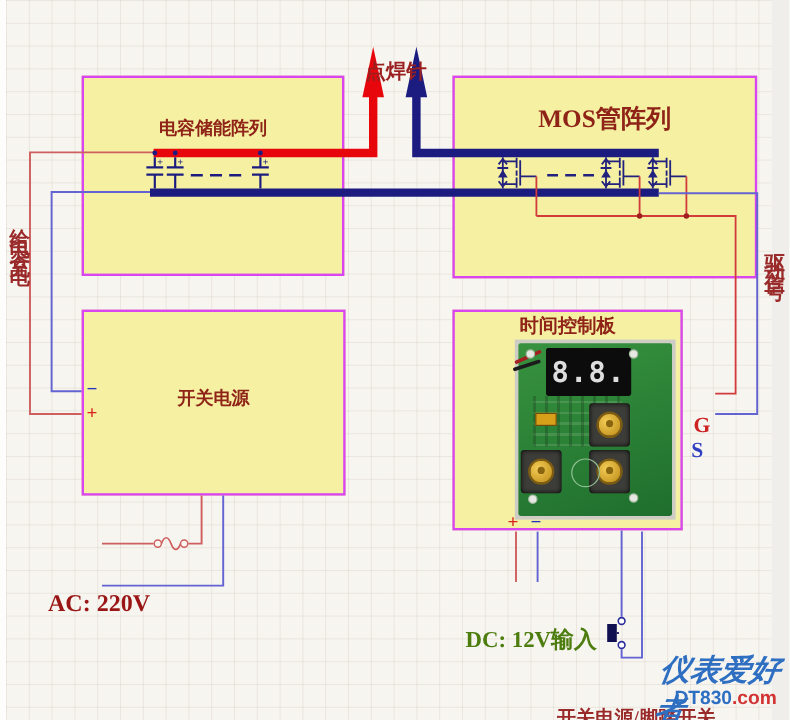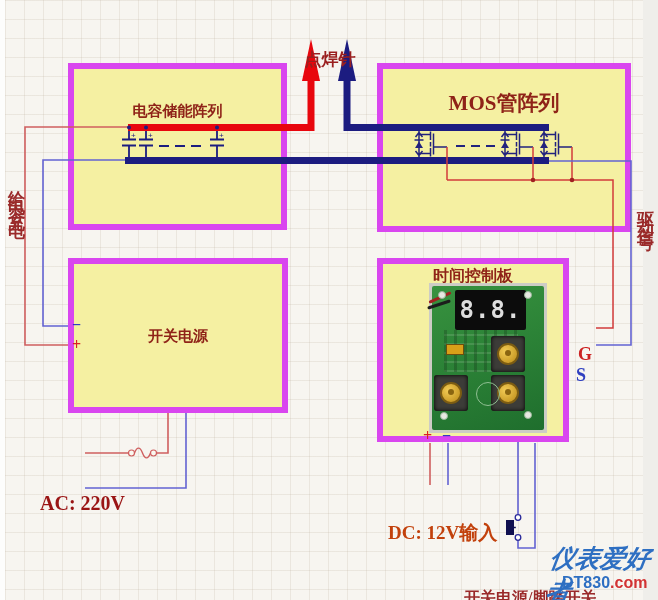--- a/index.html
+++ b/index.html
@@ -6,52 +6,52 @@
   body{font-family:"Liberation Sans",sans-serif;}
   .page{position:relative;width:658px;height:600px;background:#fdfdfc;overflow:hidden;}
   .canvas{position:absolute;left:5px;top:0;width:638px;height:600px;
     background-color:#f7f5f0;
     background-image:
       linear-gradient(to right, rgba(190,178,160,0.22) 1px, transparent 1px),
       linear-gradient(to bottom, rgba(190,178,160,0.22) 1px, transparent 1px);
     background-size:19px 19px;}
   .right-strip{position:absolute;left:643px;top:0;width:15px;height:600px;background:#efeeea;}
   .svg-layer{position:absolute;left:0;top:0;width:658px;height:600px;pointer-events:none;}
-  .box{position:absolute;background:#f5f0a2;border:6px solid #d946ef;box-sizing:border-box;}
+  .box{position:absolute;background:#f5f0a2;border:2px solid #d946ef;box-sizing:border-box;}
   .box-cap{left:68px;top:63px;width:219px;height:167px;}
   .box-mos{left:377px;top:63px;width:254px;height:169px;}
   .box-psu{left:68px;top:258px;width:220px;height:155px;}
   .box-timer{left:377px;top:258px;width:192px;height:184px;}
   .box-title{position:absolute;left:0;right:0;text-align:center;color:#8f2318;font-weight:bold;
     font-family:"Liberation Serif",serif;}
   .t-cap{top:33px;font-size:15px;}
   .t-mos{top:20px;font-size:21px;}
   .t-psu{top:63px;font-size:15px;}
   .t-timer{top:2px;font-size:16px;}
   .lbl{position:absolute;color:#9a1f1f;font-weight:bold;font-family:"Liberation Serif",serif;margin-top:32px;}
   .lbl-weldpin{left:298px;top:16px;width:64px;text-align:center;font-size:17px;}
   .vtext{position:absolute;writing-mode:vertical-rl;text-orientation:upright;letter-spacing:8px;
     font-weight:bold;color:#9a2a2a;font-size:17px;font-family:"Liberation Serif",serif;}
   .v-charge{left:5px;top:176px;height:145px;}
   .v-drive{left:634px;top:198px;height:125px;}
   .term{position:absolute;font-weight:bold;font-size:16px;font-family:"Liberation Serif",serif;line-height:1;}
   .term-red{color:#d82323;}
   .term-blue{color:#2734c4;}
   .lbl-ac{left:40px;top:460px;font-size:20px;color:#9a1515;}
-  .lbl-dc{left:388px;top:488px;font-size:19px;color:#c2410c;}
+  .lbl-dc{left:388px;top:488px;font-size:19px;color:#4d7c0f;}
   .lbl-g{left:578px;top:312px;font-size:18px;color:#cc2222;}
   .lbl-s{left:576px;top:333px;font-size:18px;color:#3040c0;}
   .lbl-switch{left:464px;top:556px;font-size:16px;color:#9a2a2a;font-weight:bold;}
   .wm1{position:absolute;left:548px;top:542px;font-size:25px;font-weight:bold;font-style:italic;
     color:#2e6fc2;font-family:"Liberation Serif",serif;transform:skewX(-8deg);}
   .wm2{position:absolute;left:562px;top:574px;font-family:"Liberation Sans",sans-serif;font-weight:bold;}
   .wm-brand{color:#2e6fc2;font-size:16px;}
   .wm-tld{color:#d23333;font-size:16px;}
   
-  .photo{position:absolute;left:429px;top:283px;width:118px;height:150px;background:#cdccc5;}
+  .photo{position:absolute;left:429px;top:283px;width:118px;height:150px;background:#cdccc5;padding-left:16px;}
   .pcb{position:absolute;left:3px;top:3px;right:3px;bottom:3px;border-radius:2px;
     background:linear-gradient(160deg,#38923f 0%,#2c8337 45%,#1f6e2d 100%);}
   .seg-display{position:absolute;left:23px;top:4px;width:71px;height:40px;background:#0c0c0c;
     border-radius:2px;display:flex;align-items:center;justify-content:center;
     color:#dedede;font-family:"DejaVu Sans Mono",monospace;font-weight:bold;font-size:24px;letter-spacing:1px;}
   .pcb-wire{position:absolute;height:3px;border-radius:2px;}
   .pcb-wire.red{left:-4px;top:10px;width:24px;background:#a32020;transform:rotate(-24deg);}
   .pcb-wire.blk{left:-5px;top:17px;width:24px;background:#1c1c1c;transform:rotate(-18deg);}
   .ycomp{position:absolute;left:14px;top:58px;width:18px;height:11px;background:#d8a018;
     border:1px solid #6b4e0e;box-sizing:border-box;}

